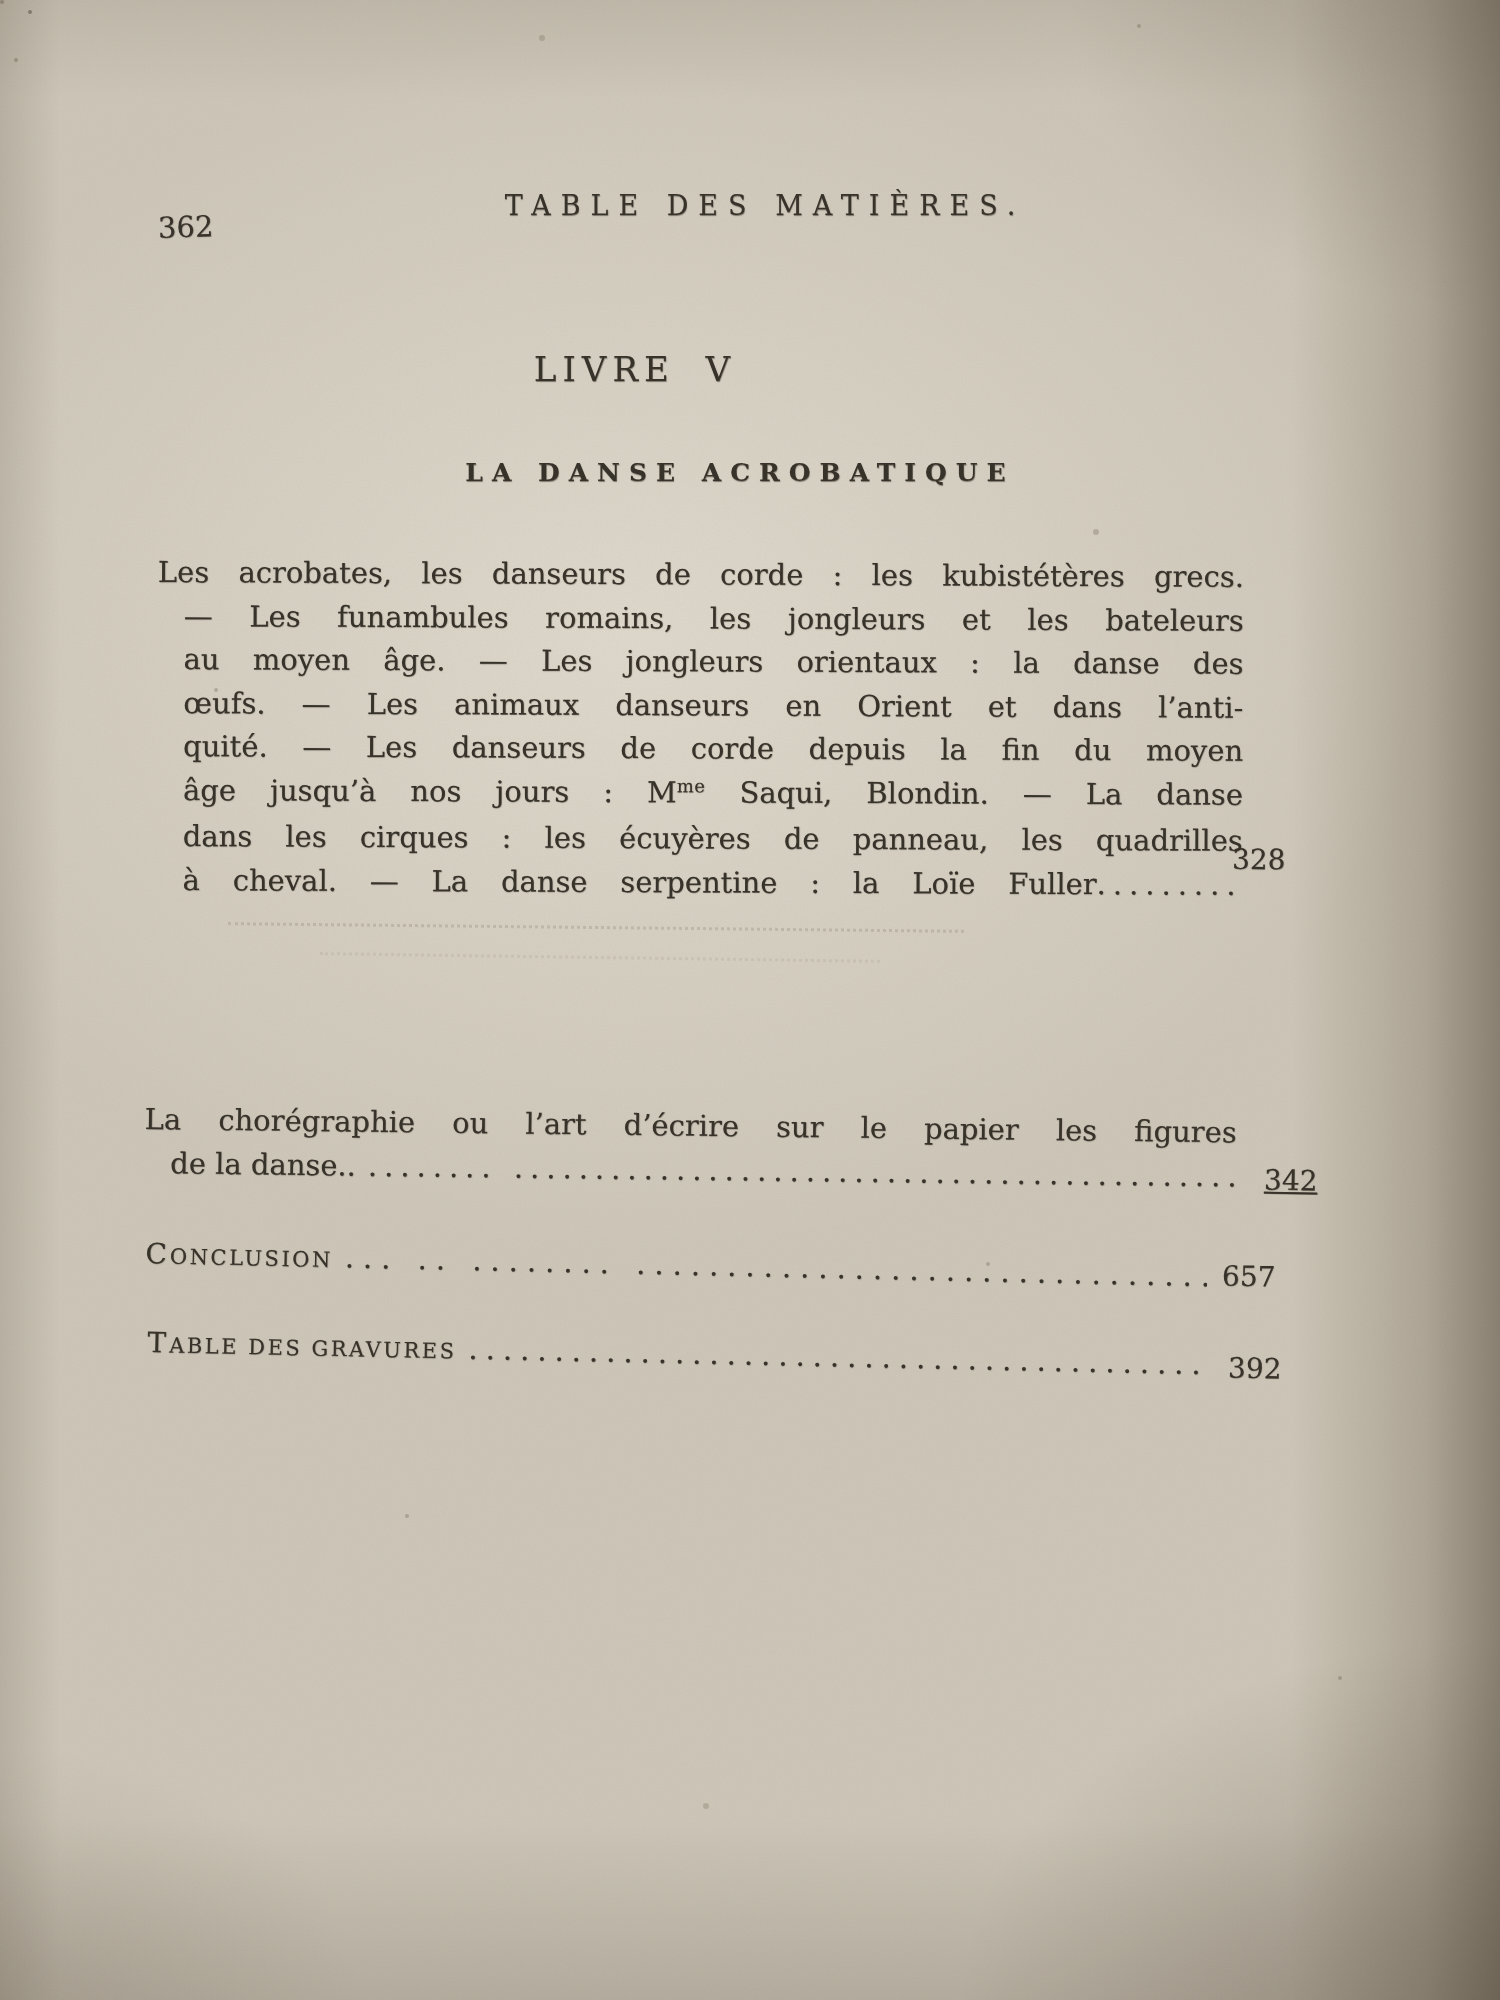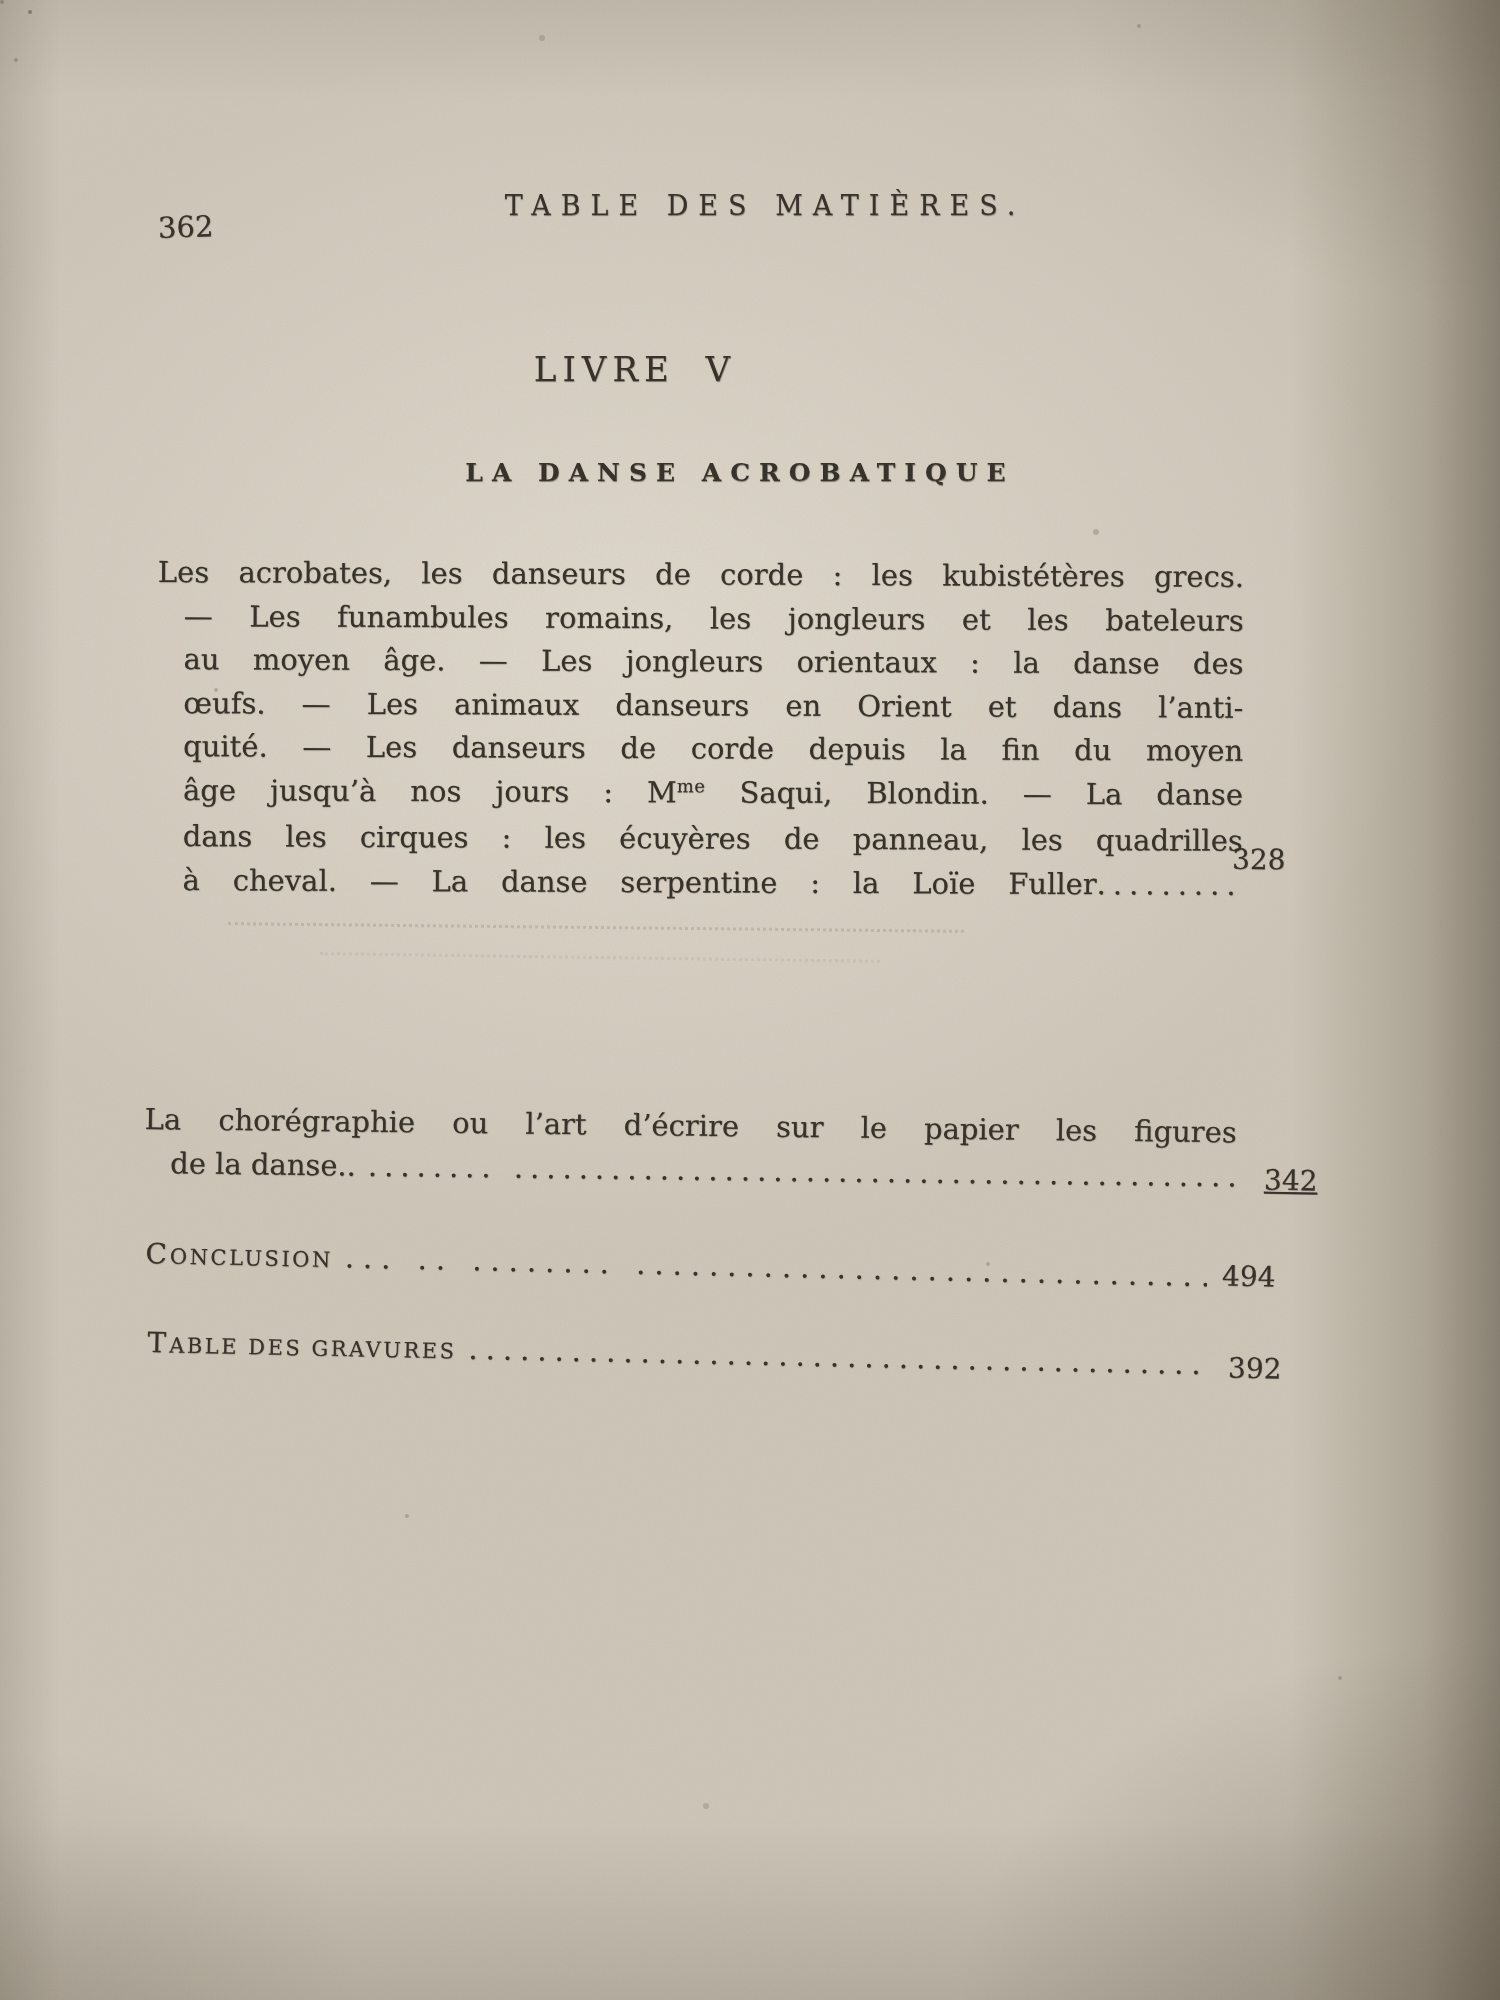--- a/index.html
+++ b/index.html
@@ -96,21 +96,21 @@
       <span>de la danse..</span>
       <span class="leader" style="letter-spacing:7px;">........  .....................................................</span>
     </div>
   </div>
   <div class="abs ink pnum p-342">342</div>
 
   <div class="abs ink entry entry-row row-conclusion">
     <span class="sc">Conclusion</span>
     <span class="leader" style="letter-spacing:9px;">...  ..  ........ ......................................</span>
   </div>
-  <div class="abs ink pnum p-349">494</div>
+  <div class="abs ink pnum p-349">657</div>
 
   <div class="abs ink entry entry-row row-gravures">
     <span class="sc">Table des gravures</span>
     <span class="leader" style="letter-spacing:8px;">.......................................................</span>
   </div>
   <div class="abs ink pnum p-353">392</div>
 
   <div class="abs specks"></div>
 
   <svg class="grain" width="1500" height="2000">

